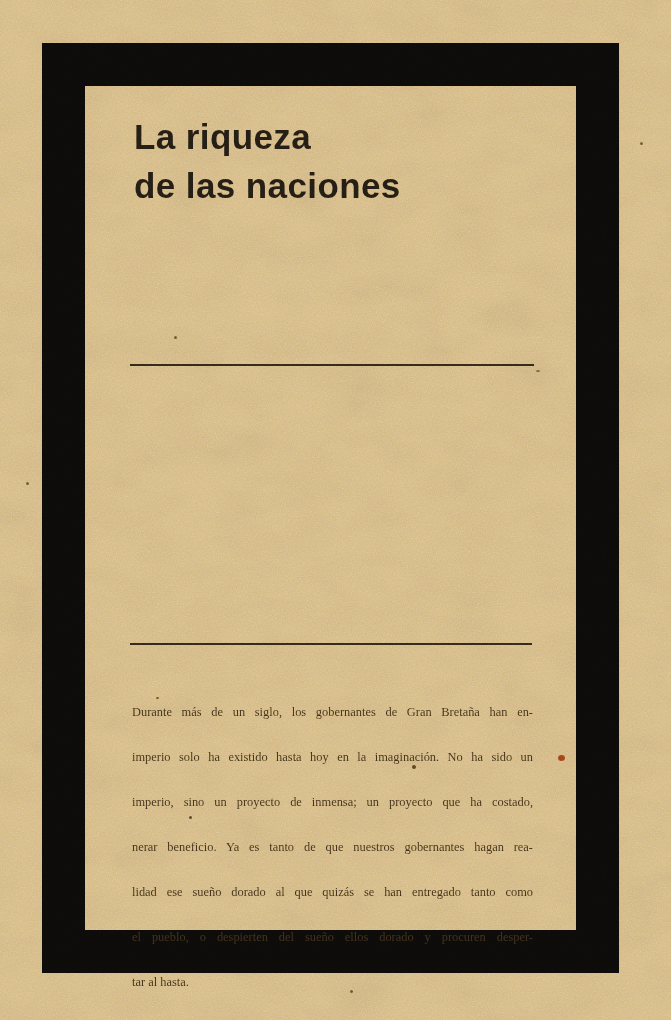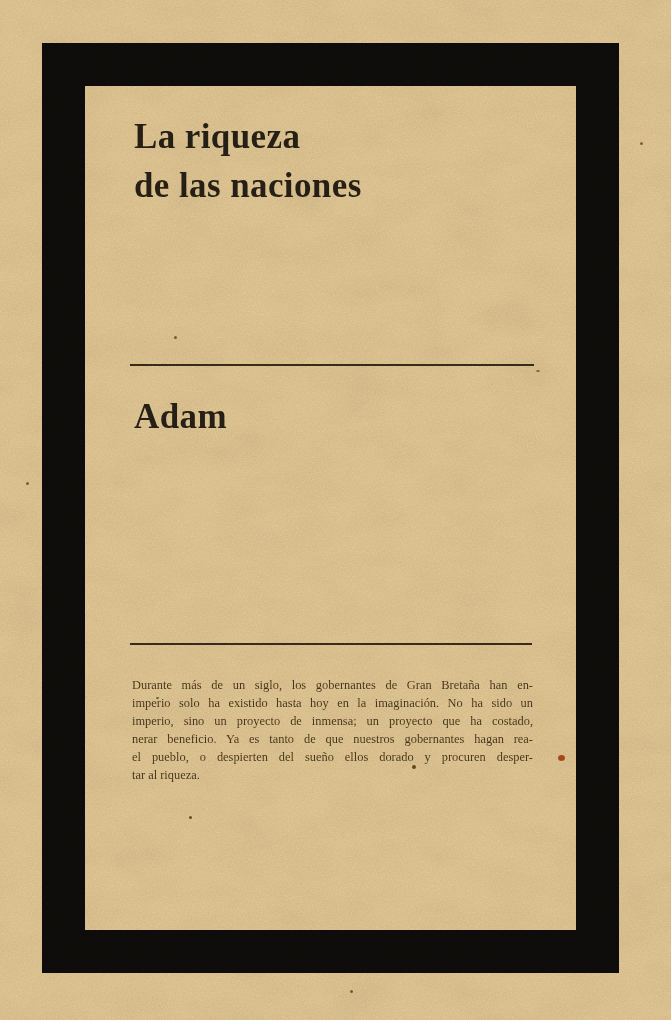--- a/index.html
+++ b/index.html
@@ -13,21 +13,21 @@
   }
   .frame {
     position: absolute;
     left: 42px; top: 43px;
     width: 577px; height: 930px;
     box-sizing: border-box;
     border: 43px solid var(--frame, #0c0b09);
   }
   .title, .author {
     position: absolute;
-    font-family: Liberation Serif, serif;
+    font-family: Liberation Sans, sans-serif;
     font-weight: 700;
     color: var(--title-ink, #221c14);
     letter-spacing: 0.4px;
   }
   .title  { left: 134px; top: 112px; font-size: 35px; line-height: 49px; }
   .author { left: 134px; top: 393px; font-size: 35px; line-height: 48px; }
   .rule {
     position: absolute;
     height: 2px;
     background: var(--rule, #322718);
@@ -41,20 +41,21 @@
     font-family: "Liberation Serif", serif;
     font-size: 12.4px;
     line-height: 18px;
     color: var(--body-ink, #3e2f1b);
   }
   .excerpt-line {
     text-align: justify;
     text-align-last: justify;
     white-space: nowrap;
     overflow: hidden;
+    margin-top: 27px;
   }
   .excerpt-line.last { text-align-last: left; }
   .fleck { position: absolute; border-radius: 50%; }
   .fleck-red    { left: 558px; top: 755px; width: 7px; height: 6px; background: var(--red-fleck, #a24018); filter: blur(0.4px); }
   .fleck-d1 { left: 412px; top: 765px; width: 4px; height: 4px; background: #54411f; }
   .fleck-d2 { left: 174px; top: 336px; width: 3px; height: 3px; background: #6b5327; }
   .fleck-d3 { left: 189px; top: 816px; width: 3px; height: 3px; background: #5a4524; }
   .fleck-d4 { left: 156px; top: 697px; width: 3px; height: 2px; background: #64501f; }
   .fleck-d5 { left: 26px;  top: 482px; width: 3px; height: 3px; background: #6e5628; }
   .fleck-d6 { left: 640px; top: 142px; width: 3px; height: 3px; background: #6e5628; }
@@ -76,32 +77,32 @@
   <div class="frame"></div>
 
   <div class="title">
     <div>La riqueza</div>
     <div>de las naciones</div>
   </div>
 
   <div class="rule rule-top"></div>
 
   <div class="author">
-    <div>Adam</div>
   </div>
 
   <div class="rule rule-bottom"></div>
 
   <div class="excerpt">
     <div class="excerpt-line">Durante más de un siglo, los gobernantes de Gran Bretaña han en-</div>
     <div class="excerpt-line">imperio solo ha existido hasta hoy en la imaginación. No ha sido un</div>
     <div class="excerpt-line">imperio, sino un proyecto de inmensa; un proyecto que ha costado,</div>
     <div class="excerpt-line">nerar beneficio. Ya es tanto de que nuestros gobernantes hagan rea-</div>
+    <div class="excerpt-line">lidad ese sueño dorado al que quizás se han entregado tanto como</div>
     <div class="excerpt-line">el pueblo, o despierten del sueño ellos dorado y procuren desper-</div>
-    <div class="excerpt-line last">tar al riqueza.</div>
+    <div class="excerpt-line last">tar al hasta.</div>
   </div>
 
   <div class="fleck fleck-red"></div>
   <div class="fleck fleck-d1"></div>
   <div class="fleck fleck-d2"></div>
   <div class="fleck fleck-d3"></div>
   <div class="fleck fleck-d4"></div>
   <div class="fleck fleck-d5"></div>
   <div class="fleck fleck-d6"></div>
   <div class="fleck fleck-d7"></div>

